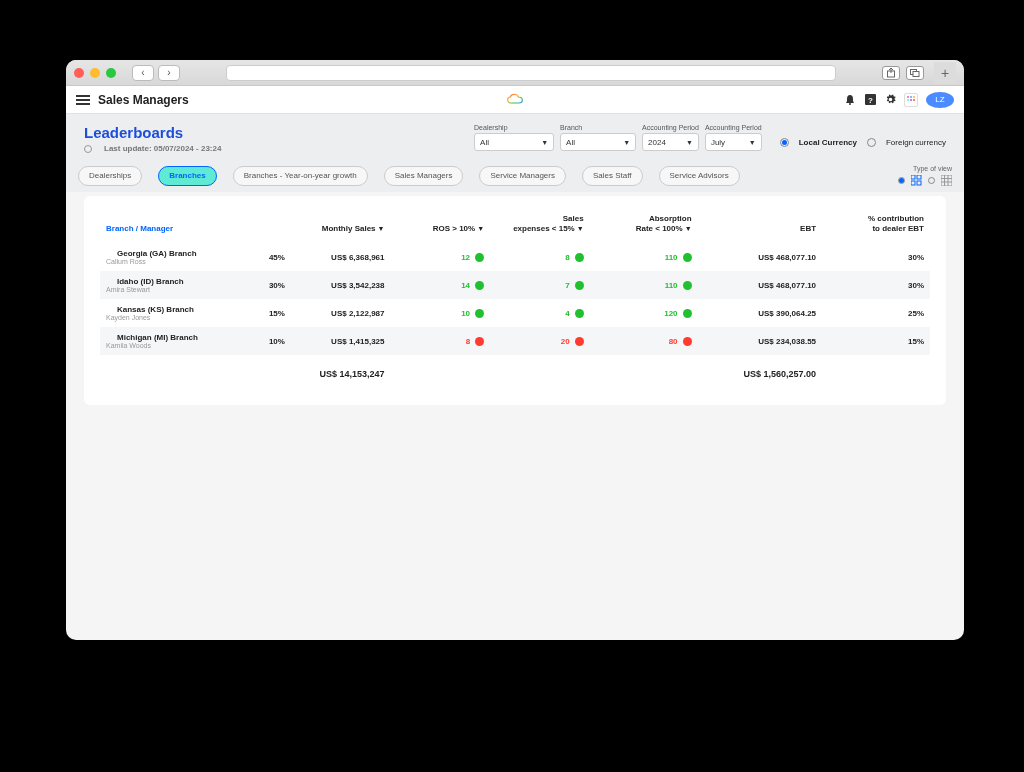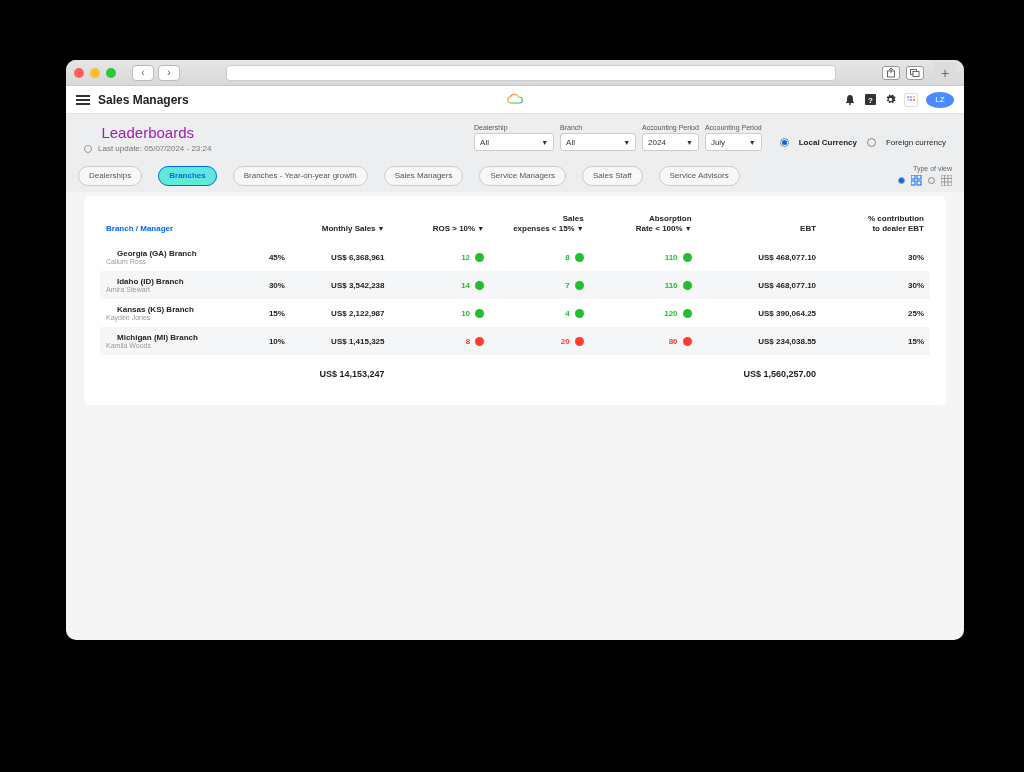--- a/index.html
+++ b/index.html
@@ -35,22 +35,22 @@
   .hamburger span{height:2px;background:#333;}
   .app-title { font-weight:700; font-size:12px; color:#222; }
   .app-logo { position:absolute; left:50%; transform:translateX(-50%); }
   .cloud-icon { width:16px; height:12px; }
   .app-header-right { margin-left:auto; display:flex; gap:8px; align-items:center;}
   .hdr-icon { width:12px; height:12px; display:flex; align-items:center; justify-content:center; font-size:11px; color:#333;}
   .avatar { width:28px; height:16px; border-radius:50%; background:#4a8cff; color:#fff; font-size:8px; display:flex; align-items:center; justify-content:center;}
 
   
   .filters { display:flex; align-items:flex-start; padding: 10px 18px 6px 18px; background:#eceef0;}
-  .page-heading { font-size:15px; font-weight:400; color:#a21caf;text-align:center;}
-  .last-update { font-size:8px; color:#777; margin-top:3px; display:flex; align-items:center; gap:6px;}
+  .page-heading { font-size:15px; font-weight:700; color:#1d4ed8;}
+  .last-update { font-size:8px; color:#777; margin-top:3px; display:flex; align-items:center; gap:12px;font-weight:bold;}
   .last-update .clock{width:8px;height:8px;border:1px solid #999;border-radius:50%;}
   .filter-group { margin-left:auto; display:flex; gap:6px;}
   .dd { display:flex; flex-direction:column; }
   .dd label{ font-size:7px; color:#555; margin-bottom:2px;}
   .dd-box { height:18px; min-width:56px; background:#fff; border:1px solid #ccc; border-radius:3px; display:flex; align-items:center; padding:0 5px; font-size:8px; color:#333; justify-content:space-between;}
   .chevron { font-size:7px; color:#333; }
   .currency-toggle { display:flex; gap:10px; align-items:center; margin-left:12px; padding-top:10px;}
   .radio { width:9px;height:9px;border-radius:50%;border:1px solid #888; display:inline-block; position:relative;}
   .radio.active::after{content:"";position:absolute;inset:1px;border-radius:50%;background:#0066ff;}
   .currency-toggle span{font-size:8px;color:#222;}

